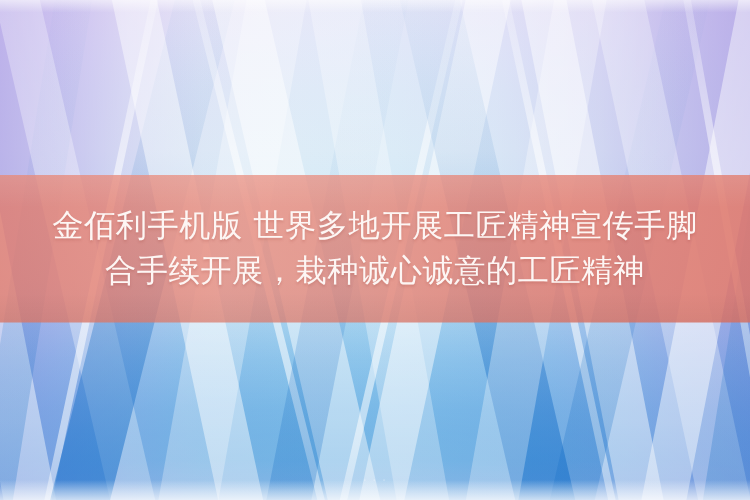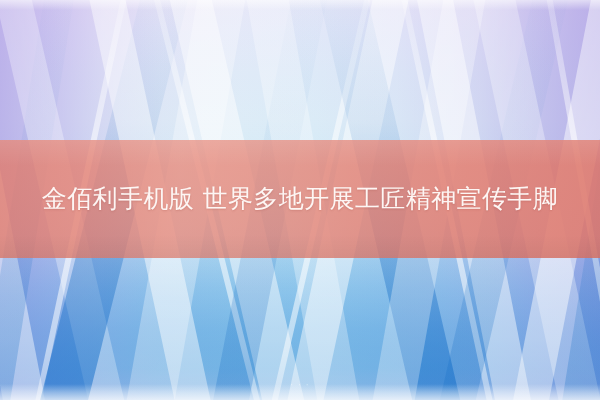--- a/index.html
+++ b/index.html
@@ -265,19 +265,20 @@
       <div class="beam edge" style="left: 97%; width: 1%; transform: skewX(10deg);"></div>
       <div class="beam dark2" style="left: 99%; width: 7%; transform: skewX(-9deg);"></div>
     </div>
 
   <div class="top-fade"></div>
 
   <div class="coral-band"></div>
 
   <div class="headline">
     <div class="headline-line">金佰利手机版 世界多地开展工匠精神宣传手脚</div>
+    <div class="headline-line">合手续开展，栽种诚心诚意的工匠精神</div>
   </div>
 
   <div class="watermark">· · ·</div>
 
   <div class="bottom-fade"></div>
 
 </div>
 
 </body></html>

